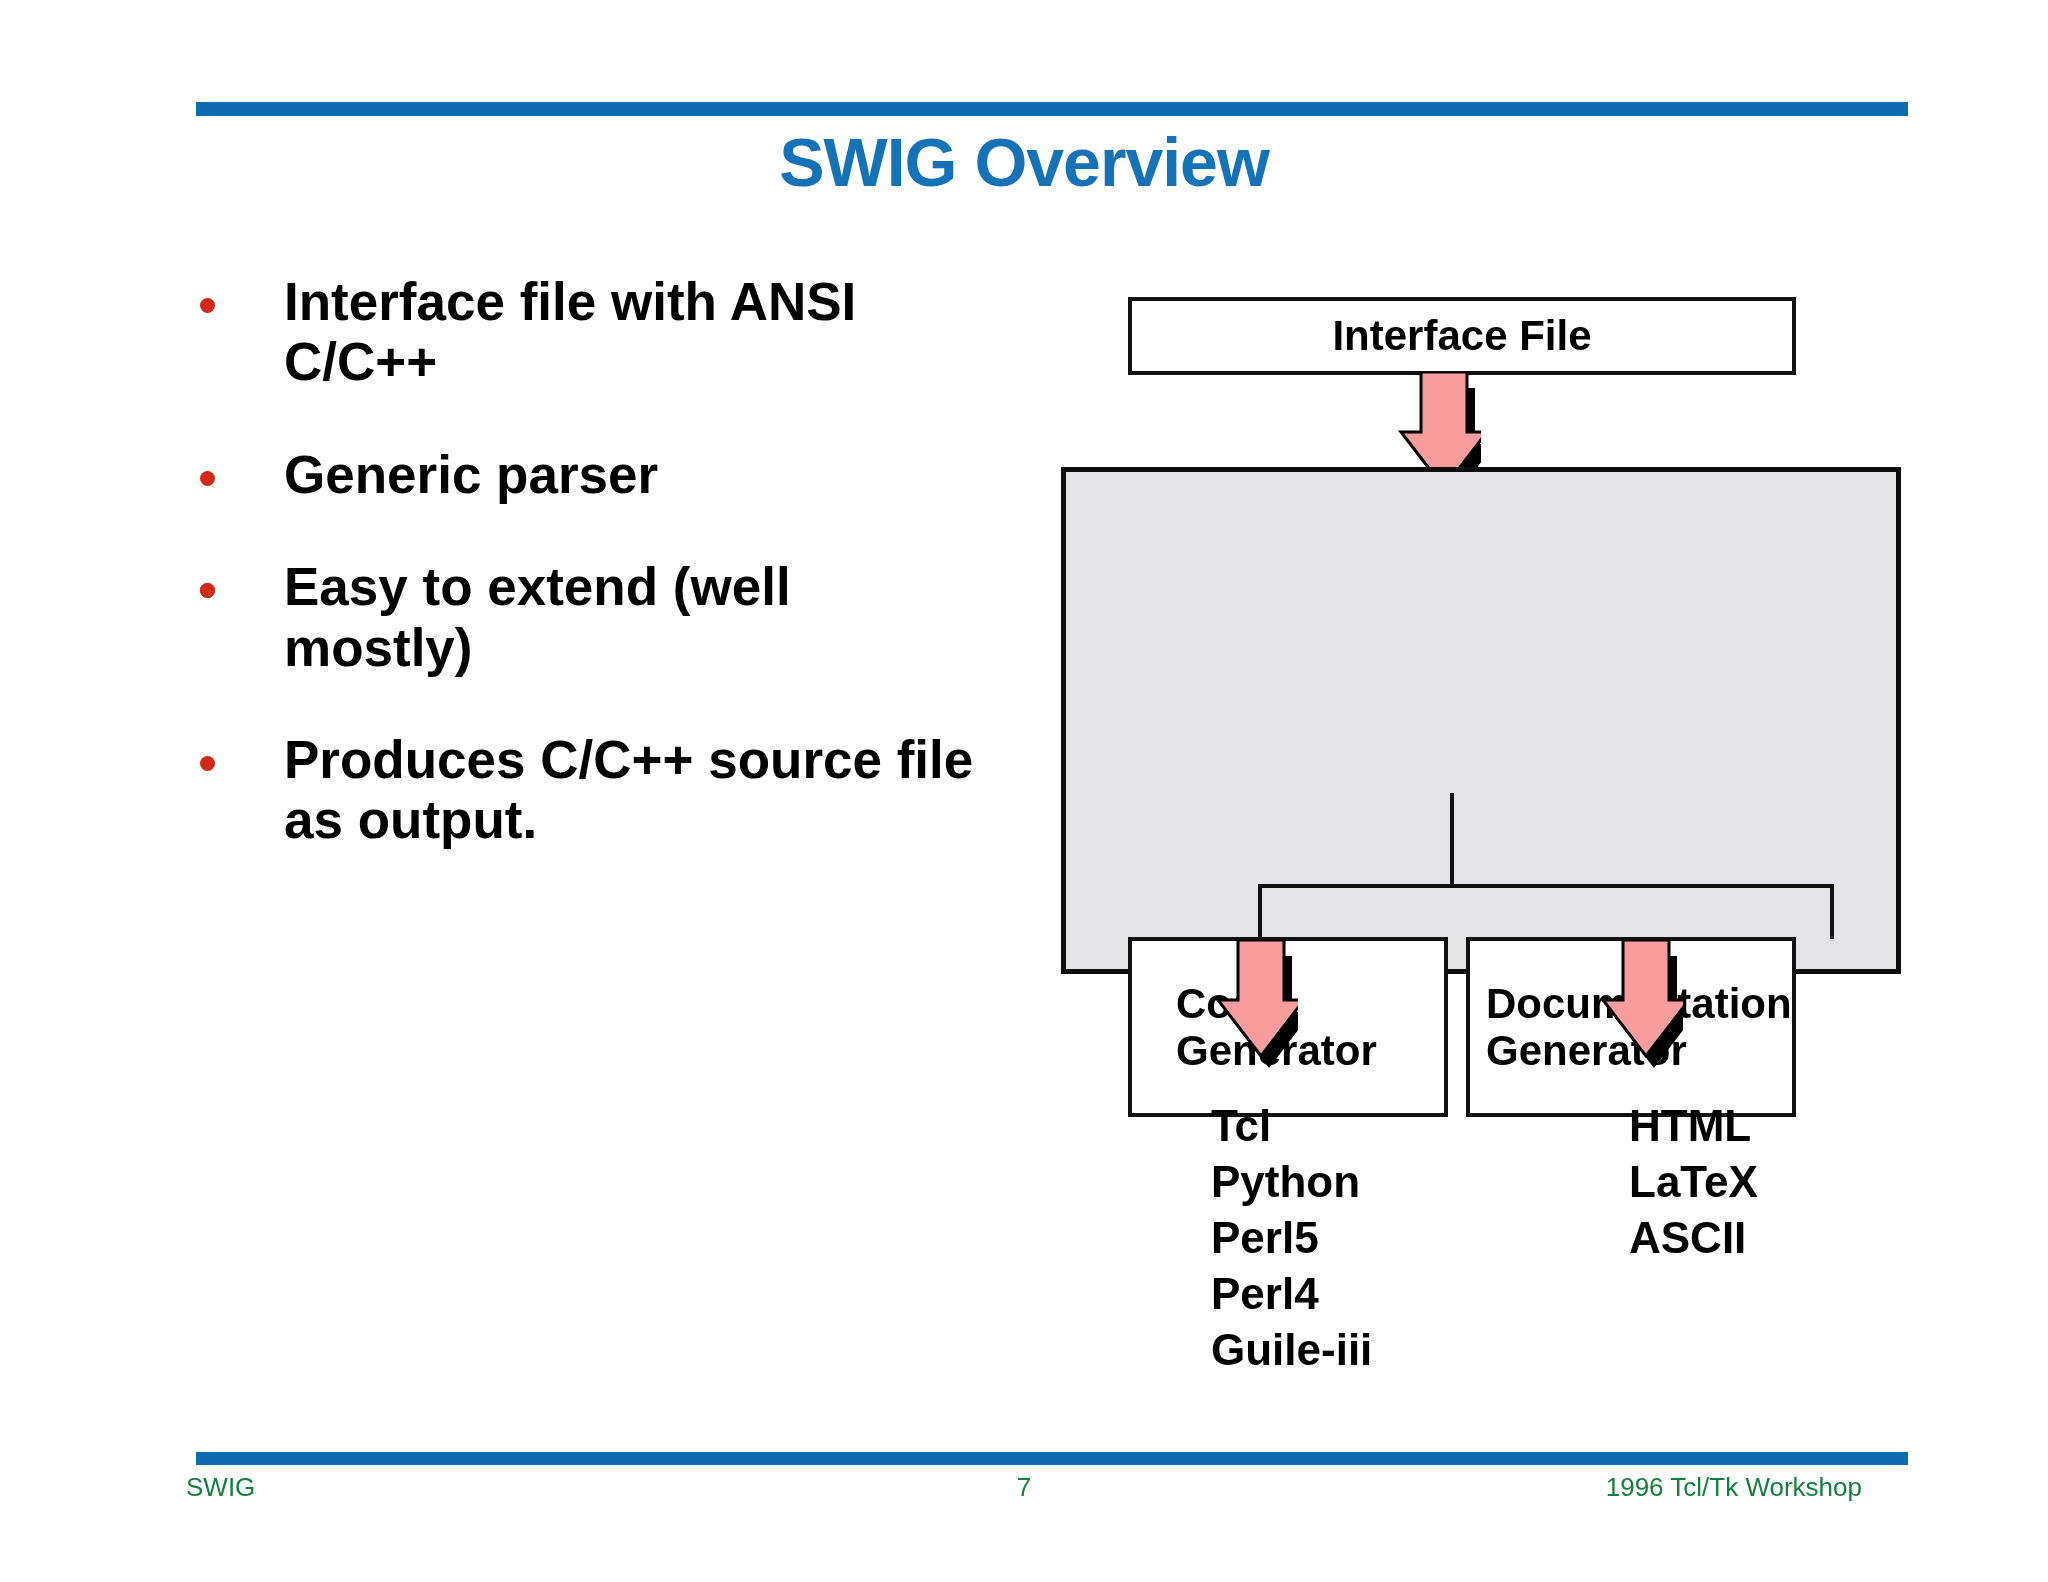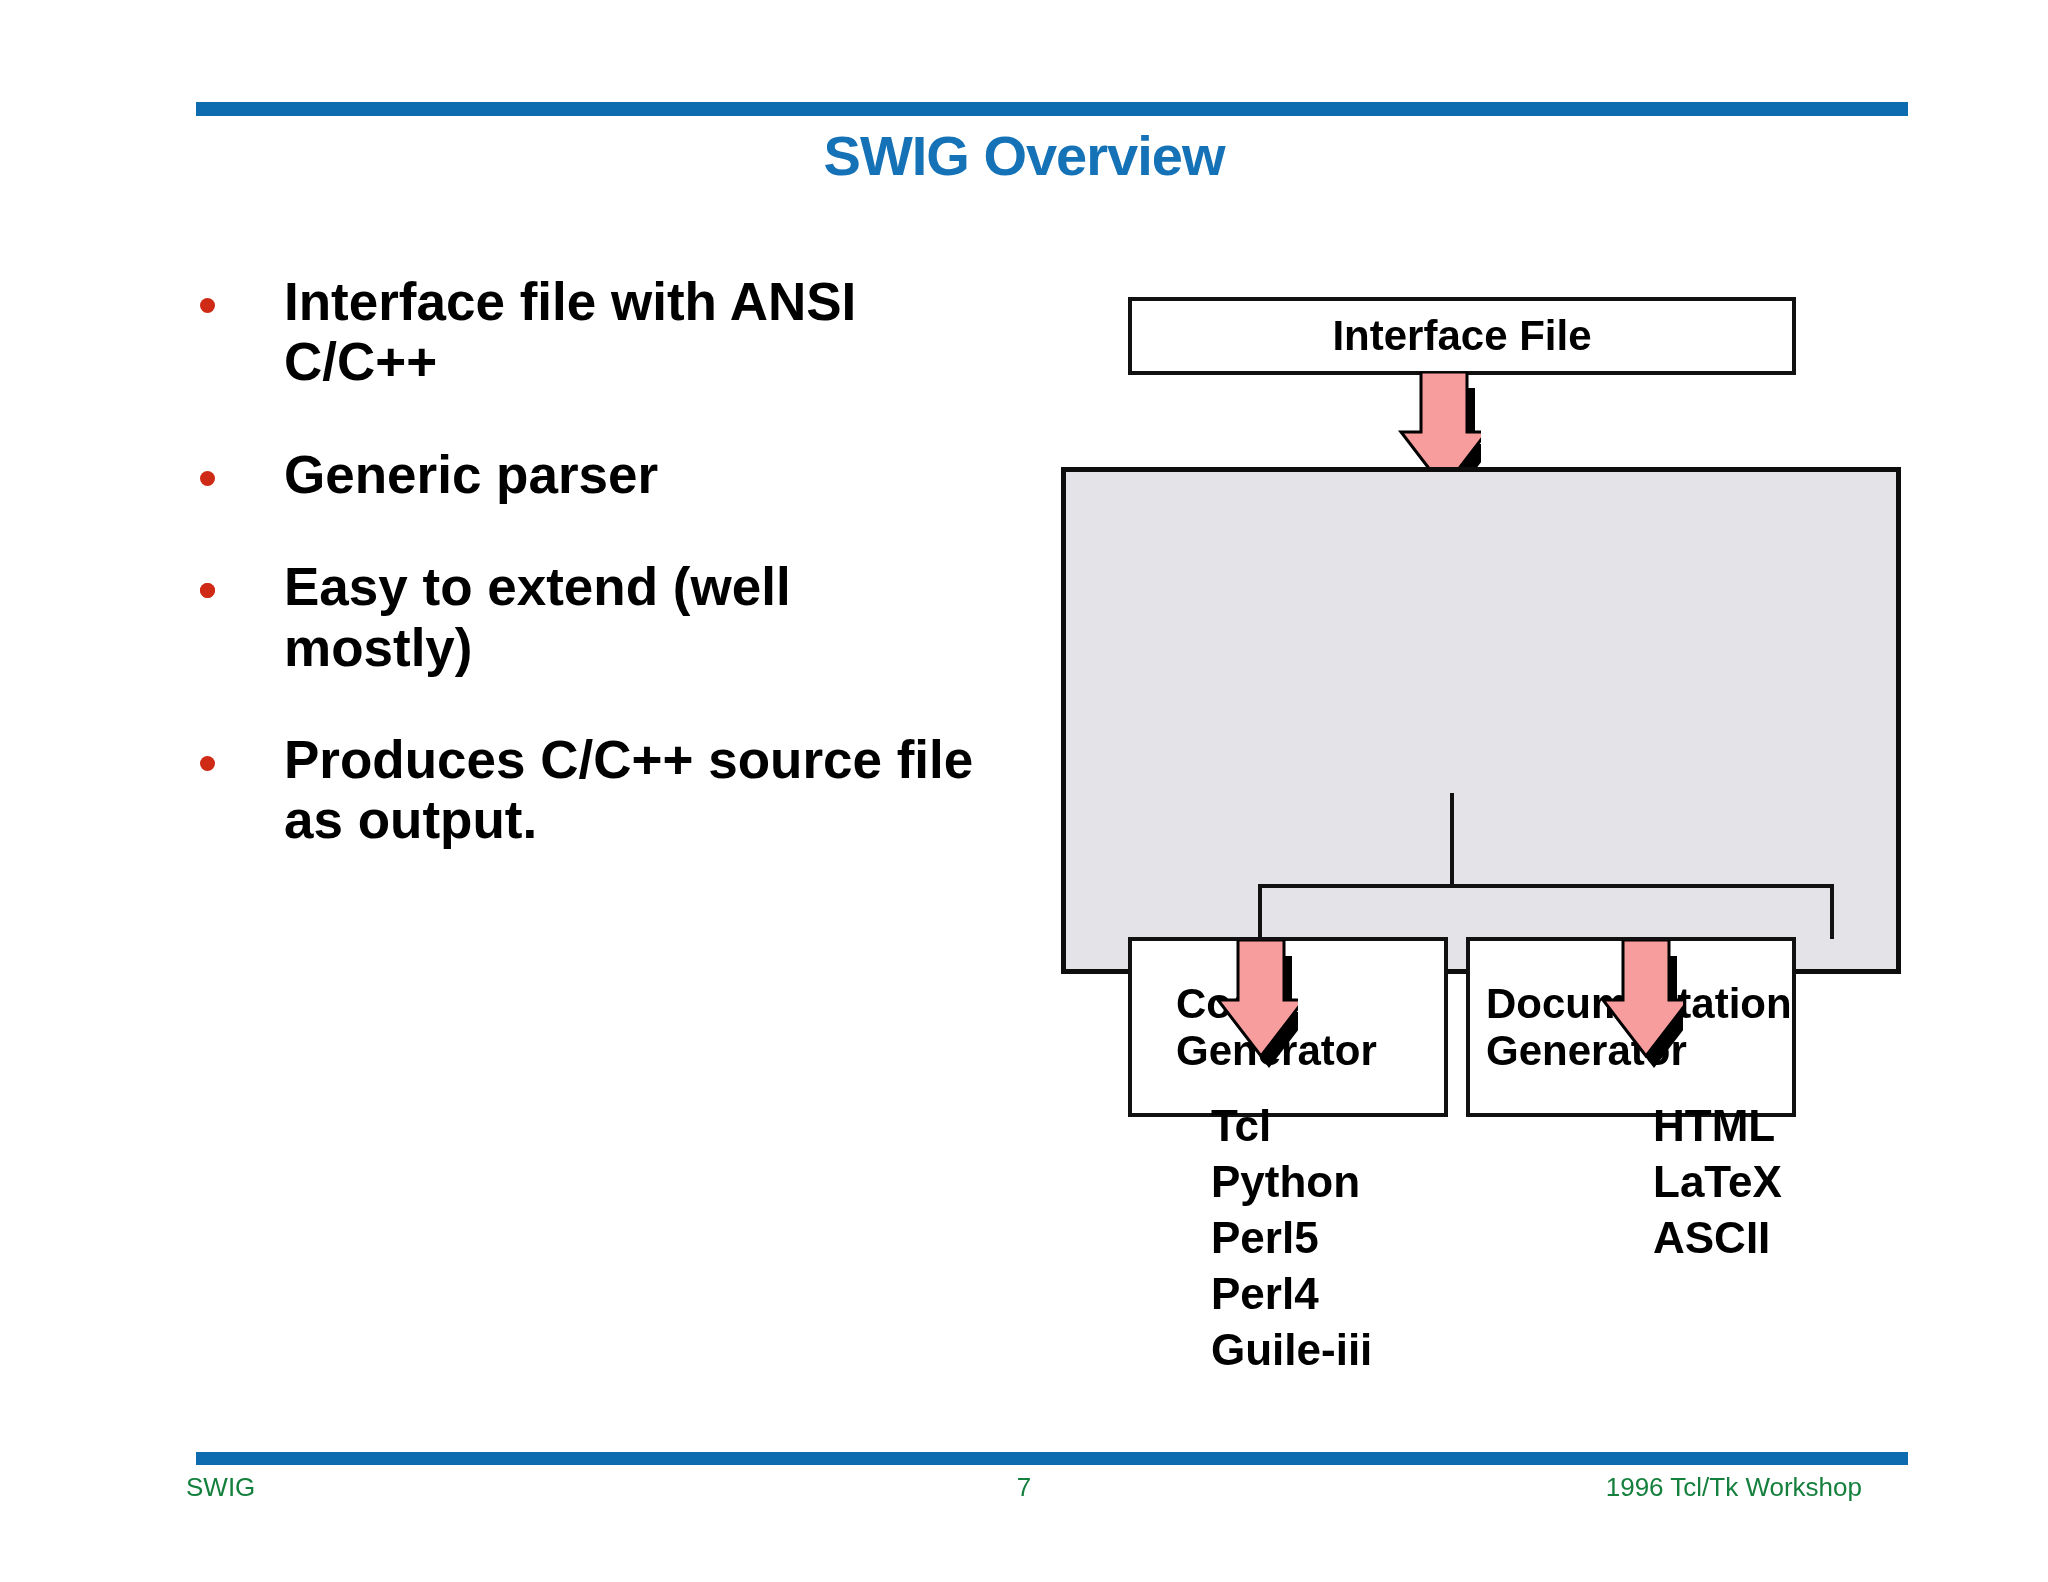--- a/index.html
+++ b/index.html
@@ -36,21 +36,21 @@
   }
 
   
   #title {
     position: absolute;
     left: 0;
     top: 128px;
     width: 2048px;
     text-align: center;
     color: #1572b6;
-    font-size: 56px;
+    font-size: 68px;
     font-weight: bold;
     letter-spacing: -1px;
     line-height: 1;
     white-space: nowrap;
   }
 
   
   #bullet-list {
     position: absolute;
     left: 172px;
@@ -167,21 +167,21 @@
 
   
   .out-list {
     position: absolute;
     font-size: 44px;
     font-weight: bold;
     color: #000;
     line-height: 1.27;
   }
   #output-code-list { left: 160px; top: 818px; }
-  #output-doc-list  { left: 578px; top: 818px; margin-left: 24px; }
+  #output-doc-list  { left: 578px; top: 818px; }
   .out-item { display: block; white-space: nowrap; }
 
   
   #footer-left, #footer-center, #footer-right {
     position: absolute;
     top: 1472px;
     font-size: 26px;
     color: #15803d;
     white-space: nowrap;
   }

